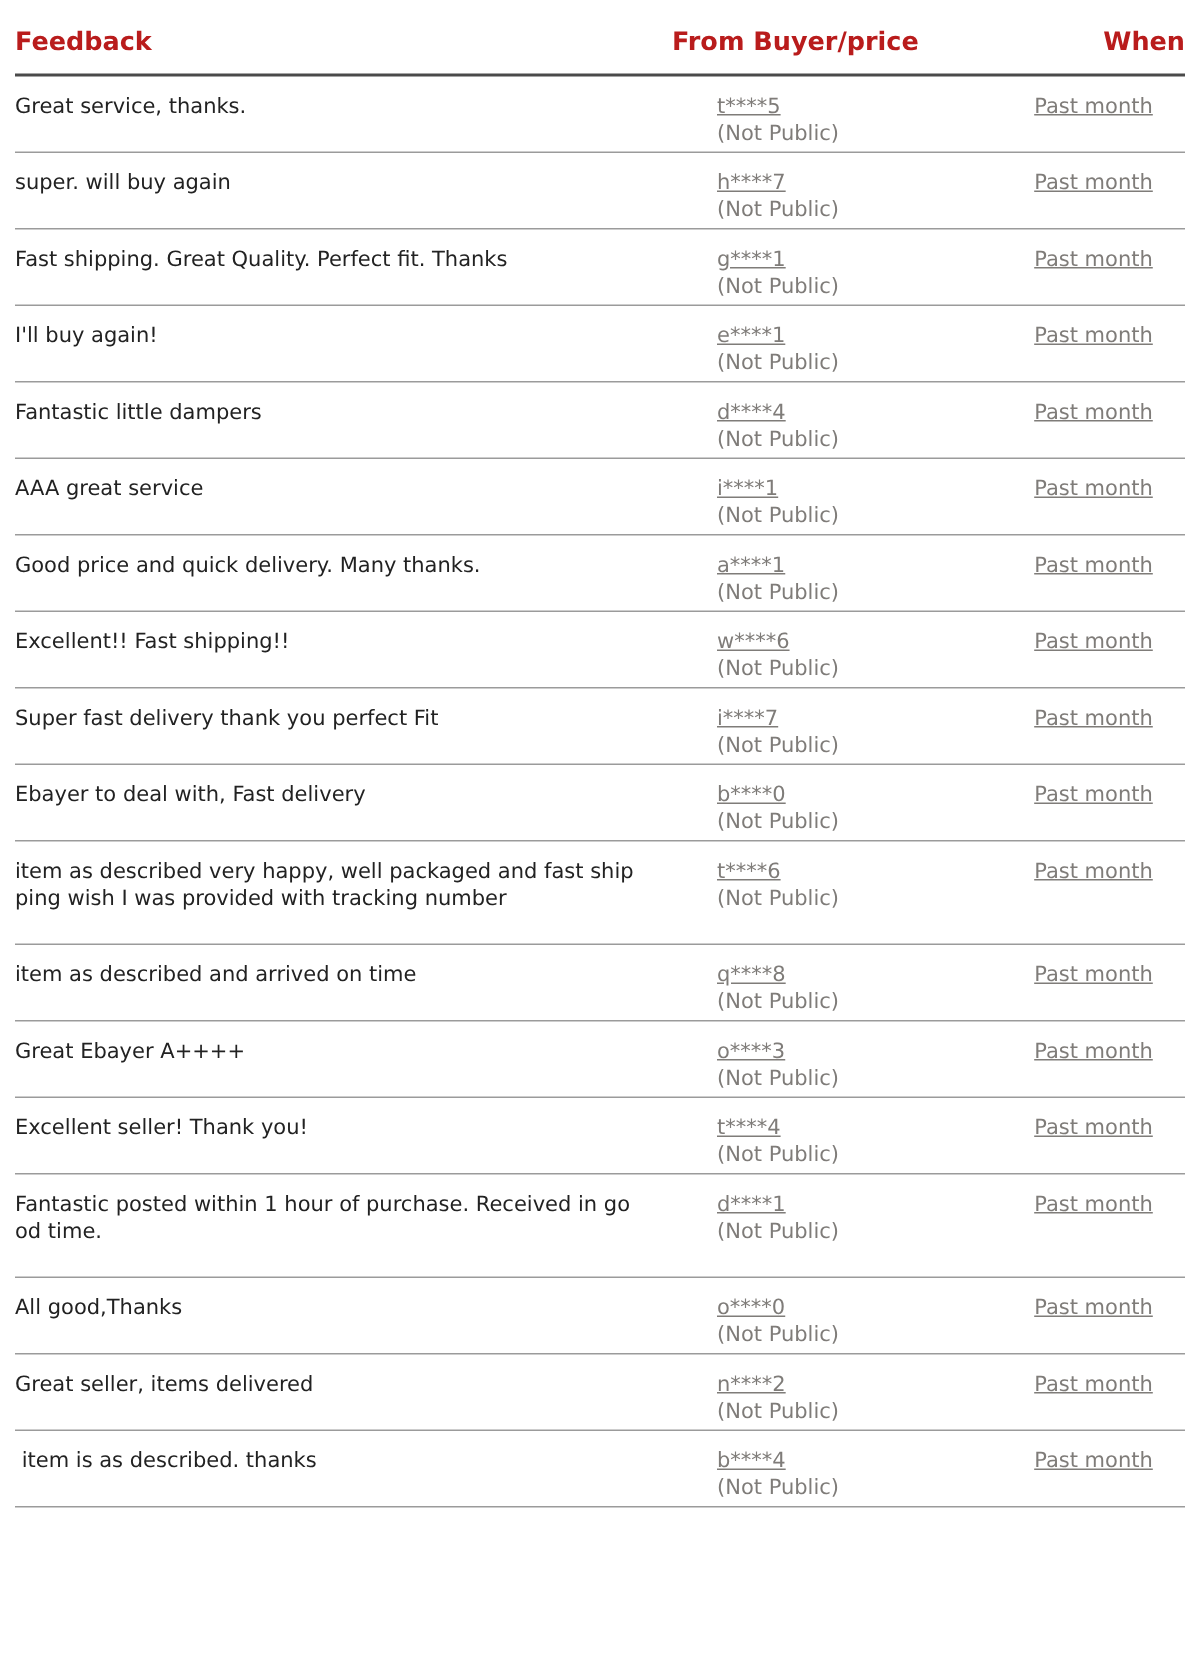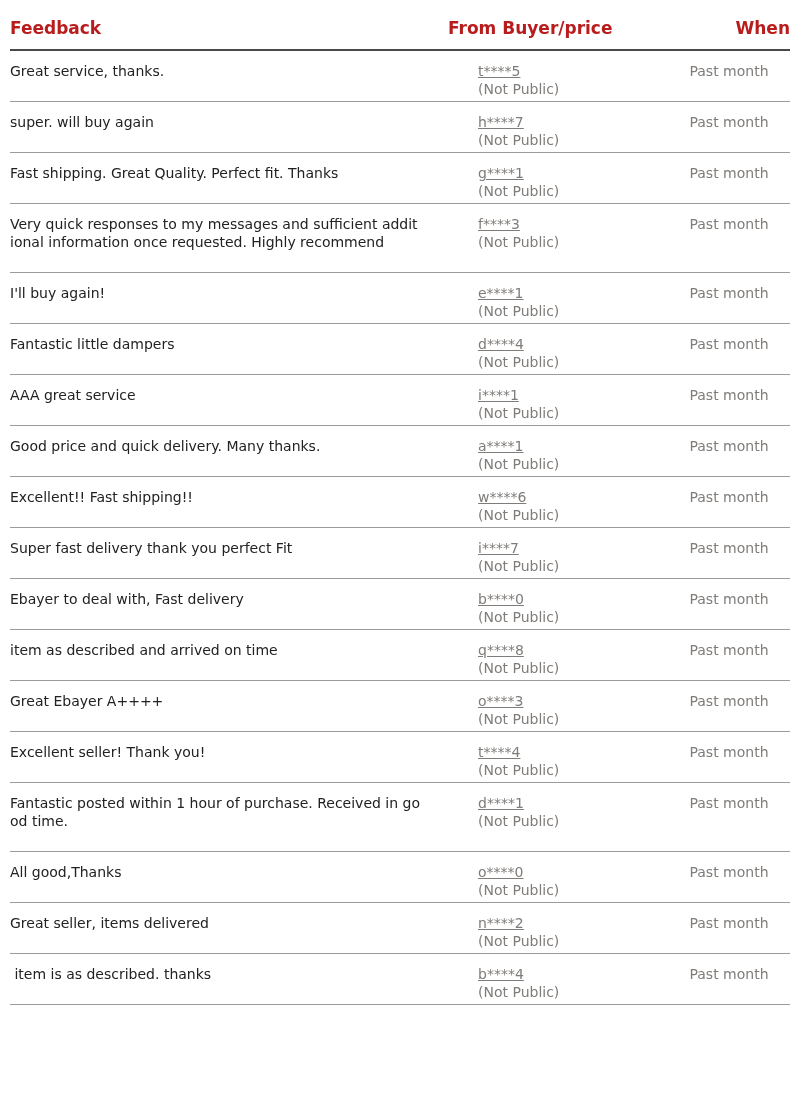--- a/index.html
+++ b/index.html
@@ -58,20 +58,21 @@
     padding-left: 30px;
   }
   td.c-buyer .buyer-id {
     margin-bottom: 0;
     text-decoration: underline;
   }
   td.c-when {
     color: #7f7c79;
     text-align: center;
     white-space: nowrap;
+    text-decoration: underline;
   }
 </style>
 </head>
 <body>
 
 <div class="page">
   <table class="feedback-table">
     <colgroup>
       <col class="col-feedback">
       <col class="col-buyer">
@@ -112,31 +113,20 @@
     <td class="c-feedback">
       <p>Fast shipping. Great Quality. Perfect fit. Thanks</p>
     </td>
     <td class="c-buyer">
       <div class="buyer-id">g****1</div>
       <div class="buyer-note">(Not Public)</div>
     </td>
     <td class="c-when">Past month</td>
   </tr>
 
-  <tr>
-    <td class="c-feedback">
-      <p>Very quick responses to my messages and sufficient addit
-ional information once requested. Highly recommend</p>
-    </td>
-    <td class="c-buyer">
-      <div class="buyer-id">f****3</div>
-      <div class="buyer-note">(Not Public)</div>
-    </td>
-    <td class="c-when">Past month</td>
-  </tr>
 
   <tr>
     <td class="c-feedback">
       <p>I'll buy again!</p>
     </td>
     <td class="c-buyer">
       <div class="buyer-id">e****1</div>
       <div class="buyer-note">(Not Public)</div>
     </td>
     <td class="c-when">Past month</td>
@@ -201,20 +191,31 @@
     <td class="c-feedback">
       <p>Ebayer to deal with, Fast delivery</p>
     </td>
     <td class="c-buyer">
       <div class="buyer-id">b****0</div>
       <div class="buyer-note">(Not Public)</div>
     </td>
     <td class="c-when">Past month</td>
   </tr>
 
+  <tr>
+    <td class="c-feedback">
+      <p>item as described very happy, well packaged and fast ship
+ping wish I was provided with tracking number</p>
+    </td>
+    <td class="c-buyer">
+      <div class="buyer-id">t****6</div>
+      <div class="buyer-note">(Not Public)</div>
+    </td>
+    <td class="c-when">Past month</td>
+  </tr>
 
   <tr>
     <td class="c-feedback">
       <p>item as described and arrived on time</p>
     </td>
     <td class="c-buyer">
       <div class="buyer-id">q****8</div>
       <div class="buyer-note">(Not Public)</div>
     </td>
     <td class="c-when">Past month</td>

